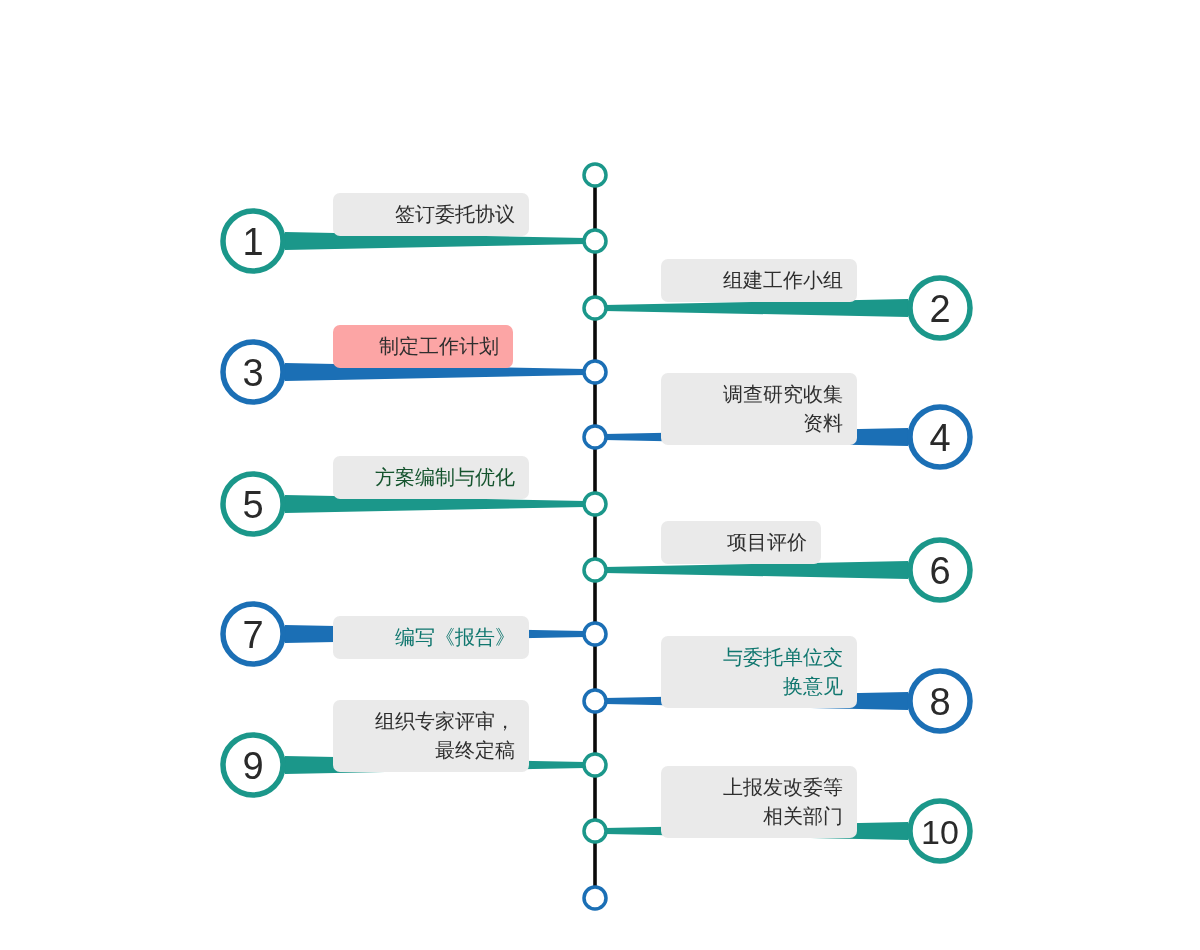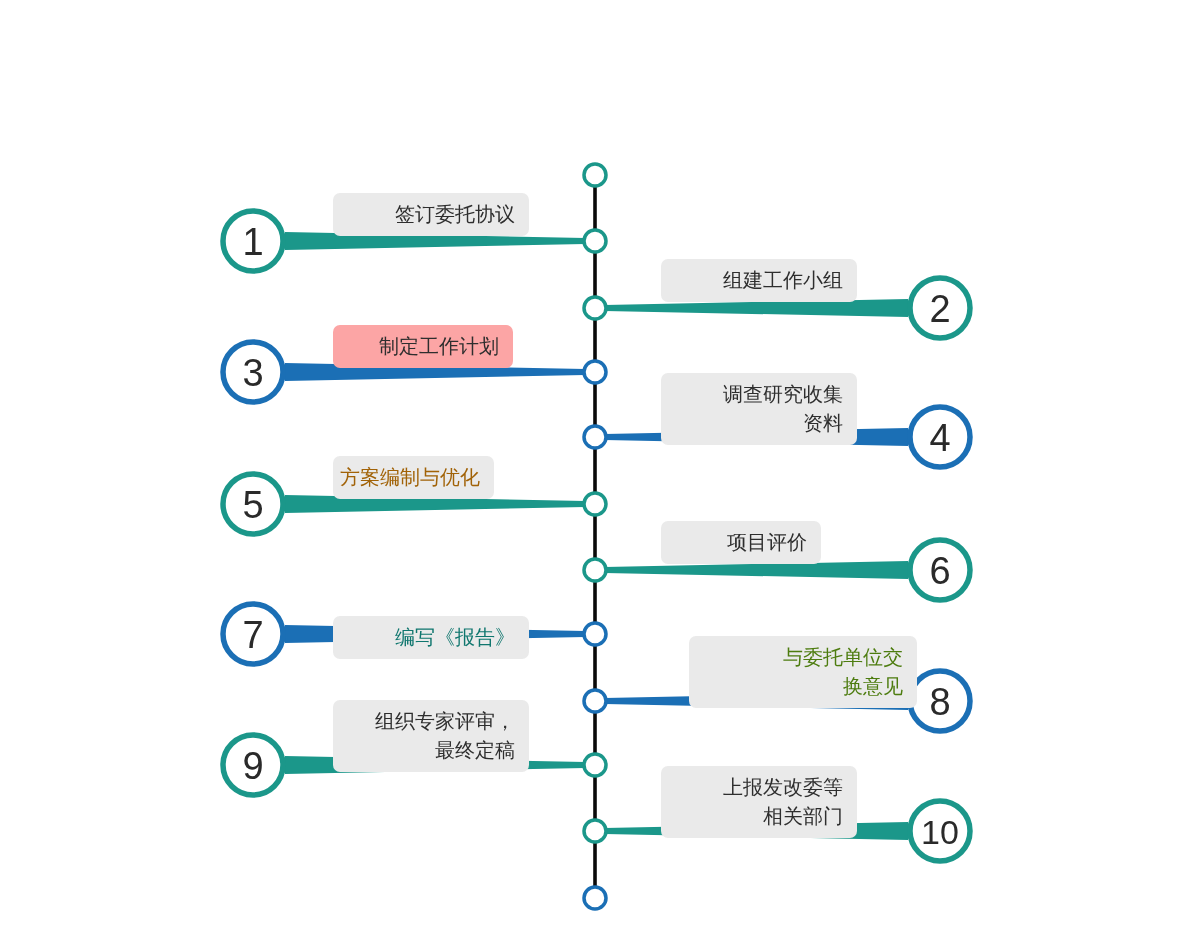--- a/index.html
+++ b/index.html
@@ -138,24 +138,24 @@
       </g>
   </svg>
 
 
   <div id="labels-layer">
       <div class="node-label" style="left: 333px; top: 193px; width: 196px; background: rgb(234, 234, 234); color: rgb(46, 46, 46);">签订委托协议</div>
       <div class="node-label" style="left: 661px; top: 259px; width: 196px; background: rgb(234, 234, 234); color: rgb(46, 46, 46);">组建工作小组</div>
       <div class="node-label" style="left: 333px; top: 325px; width: 180px; background: #fca5a5; color: rgb(46, 46, 46);">制定工作计划</div>
       <div class="node-label" style="left: 661px; top: 373px; width: 196px; background: rgb(234, 234, 234); color: rgb(46, 46, 46);">调查研究收集
 资料</div>
-      <div class="node-label" style="left: 333px; top: 456px; width: 161px; background: rgb(234, 234, 234); color: #a16207; padding-left: 7px;">方案编制与优化</div>
+      <div class="node-label" style="left: 333px; top: 456px; width: 196px; background: rgb(234, 234, 234); color: #14532d; padding-left: 7px;">方案编制与优化</div>
       <div class="node-label" style="left: 661px; top: 521px; width: 160px; background: rgb(234, 234, 234); color: rgb(46, 46, 46);">项目评价</div>
       <div class="node-label" style="left: 333px; top: 616px; width: 196px; background: rgb(234, 234, 234); color: #0f766e;">编写《报告》</div>
-      <div class="node-label" style="left: 661px; top: 636px; width: 228px; background: rgb(234, 234, 234); color: #4d7c0f; margin-left: 28px;">与委托单位交
+      <div class="node-label" style="left: 661px; top: 636px; width: 196px; background: rgb(234, 234, 234); color: #0f766e;">与委托单位交
 换意见</div>
       <div class="node-label" style="left: 333px; top: 700px; width: 196px; background: rgb(234, 234, 234); color: rgb(46, 46, 46);">组织专家评审，
 最终定稿</div>
       <div class="node-label" style="left: 661px; top: 766px; width: 196px; background: rgb(234, 234, 234); color: rgb(46, 46, 46);">上报发改委等
 相关部门</div>
     </div>
 
 </div>
 
 </body></html>

